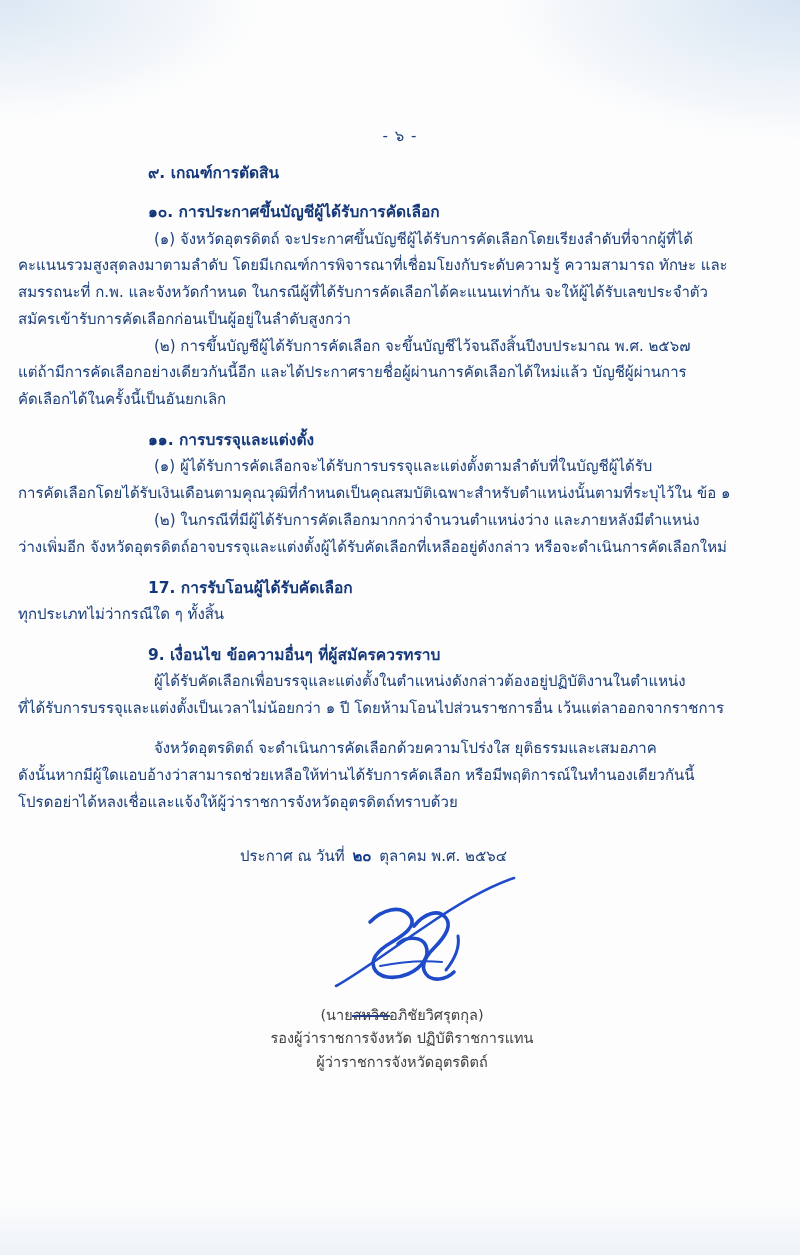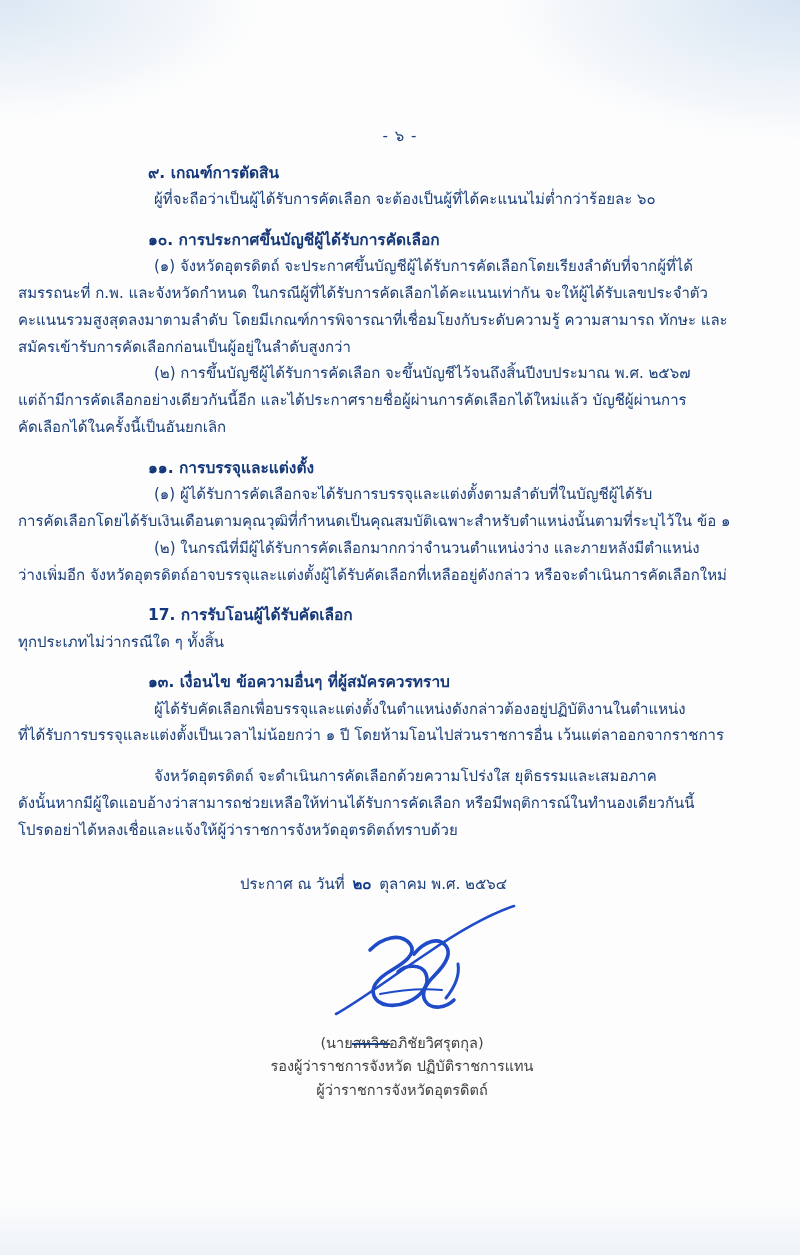--- a/index.html
+++ b/index.html
@@ -148,49 +148,48 @@
   <div class="scan-tint-bottom"></div>
 
   <div class="content">
 
     <div class="page-number">- ๖ -</div>
 
     <div class="doc-body">
 
       <div>
         <div class="heading">๙. เกณฑ์การตัดสิน</div>
-        <div class="para indent-1">ผู้ที่จะถือว่าเป็นผู้ได้รับการคัดเลือก จะต้องเป็นผู้ที่ได้คะแนนไม่ต่ำกว่าร้อยละ ๖๐</div>
       </div>
 
       <div>
         <div class="heading tight">๑๐. การประกาศขึ้นบัญชีผู้ได้รับการคัดเลือก</div>
         <div class="para indent-1">(๑) จังหวัดอุตรดิตถ์ จะประกาศขึ้นบัญชีผู้ได้รับการคัดเลือกโดยเรียงลำดับที่จากผู้ที่ได้</div>
+        <div class="para flush">คะแนนรวมสูงสุดลงมาตามลำดับ โดยมีเกณฑ์การพิจารณาที่เชื่อมโยงกับระดับความรู้ ความสามารถ ทักษะ และ</div>
         <div class="para flush">สมรรถนะที่ ก.พ. และจังหวัดกำหนด ในกรณีผู้ที่ได้รับการคัดเลือกได้คะแนนเท่ากัน จะให้ผู้ได้รับเลขประจำตัว</div>
-        <div class="para flush">คะแนนรวมสูงสุดลงมาตามลำดับ โดยมีเกณฑ์การพิจารณาที่เชื่อมโยงกับระดับความรู้ ความสามารถ ทักษะ และ</div>
         <div class="para flush">สมัครเข้ารับการคัดเลือกก่อนเป็นผู้อยู่ในลำดับสูงกว่า</div>
         <div class="para indent-1">(๒) การขึ้นบัญชีผู้ได้รับการคัดเลือก จะขึ้นบัญชีไว้จนถึงสิ้นปีงบประมาณ พ.ศ. ๒๕๖๗</div>
         <div class="para flush">แต่ถ้ามีการคัดเลือกอย่างเดียวกันนี้อีก และได้ประกาศรายชื่อผู้ผ่านการคัดเลือกได้ใหม่แล้ว บัญชีผู้ผ่านการ</div>
         <div class="para flush">คัดเลือกได้ในครั้งนี้เป็นอันยกเลิก</div>
       </div>
 
       <div>
         <div class="heading tight">๑๑. การบรรจุและแต่งตั้ง</div>
         <div class="para indent-1">(๑) ผู้ได้รับการคัดเลือกจะได้รับการบรรจุและแต่งตั้งตามลำดับที่ในบัญชีผู้ได้รับ</div>
         <div class="para flush">การคัดเลือกโดยได้รับเงินเดือนตามคุณวุฒิที่กำหนดเป็นคุณสมบัติเฉพาะสำหรับตำแหน่งนั้นตามที่ระบุไว้ใน ข้อ ๑</div>
         <div class="para indent-1">(๒) ในกรณีที่มีผู้ได้รับการคัดเลือกมากกว่าจำนวนตำแหน่งว่าง และภายหลังมีตำแหน่ง</div>
         <div class="para flush">ว่างเพิ่มอีก จังหวัดอุตรดิตถ์อาจบรรจุและแต่งตั้งผู้ได้รับคัดเลือกที่เหลืออยู่ดังกล่าว หรือจะดำเนินการคัดเลือกใหม่</div>
       </div>
 
       <div>
         <div class="heading tight">17. การรับโอนผู้ได้รับคัดเลือก</div>
         <div class="para flush">ทุกประเภทไม่ว่ากรณีใด ๆ ทั้งสิ้น</div>
       </div>
 
       <div>
-        <div class="heading tight">๑๓. เงื่อนไข ข้อความอื่นๆ ที่ผู้สมัครควรทราบ</div>
+        <div class="heading tight">9. เงื่อนไข ข้อความอื่นๆ ที่ผู้สมัครควรทราบ</div>
         <div class="para indent-1">ผู้ได้รับคัดเลือกเพื่อบรรจุและแต่งตั้งในตำแหน่งดังกล่าวต้องอยู่ปฏิบัติงานในตำแหน่ง</div>
         <div class="para flush">ที่ได้รับการบรรจุและแต่งตั้งเป็นเวลาไม่น้อยกว่า ๑ ปี โดยห้ามโอนไปส่วนราชการอื่น เว้นแต่ลาออกจากราชการ</div>
       </div>
 
       <div class="gap-md"></div>
 
       <div>
         <div class="para indent-1">จังหวัดอุตรดิตถ์ จะดำเนินการคัดเลือกด้วยความโปร่งใส ยุติธรรมและเสมอภาค</div>
         <div class="para flush">ดังนั้นหากมีผู้ใดแอบอ้างว่าสามารถช่วยเหลือให้ท่านได้รับการคัดเลือก หรือมีพฤติการณ์ในทำนองเดียวกันนี้</div>
         <div class="para flush">โปรดอย่าได้หลงเชื่อและแจ้งให้ผู้ว่าราชการจังหวัดอุตรดิตถ์ทราบด้วย</div>

